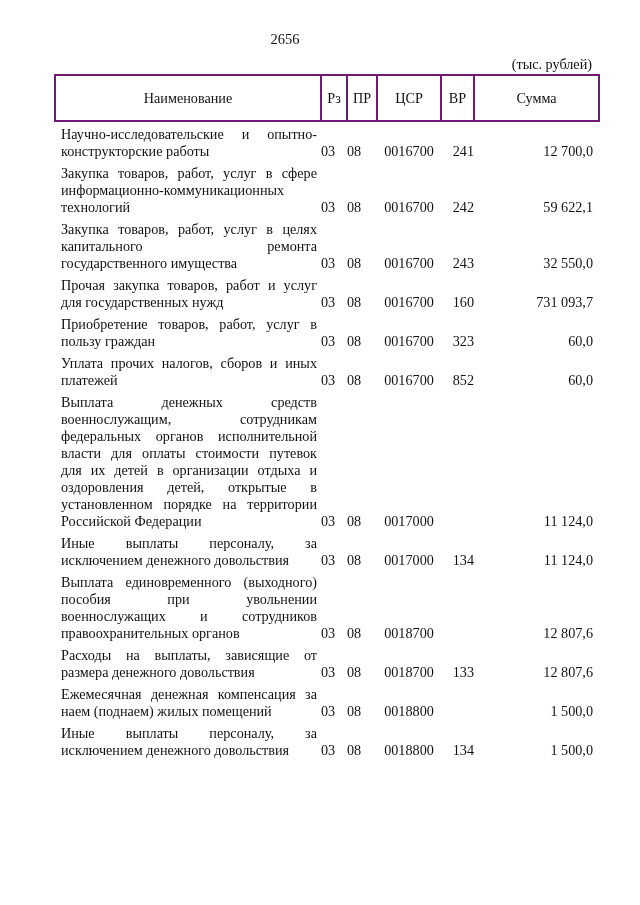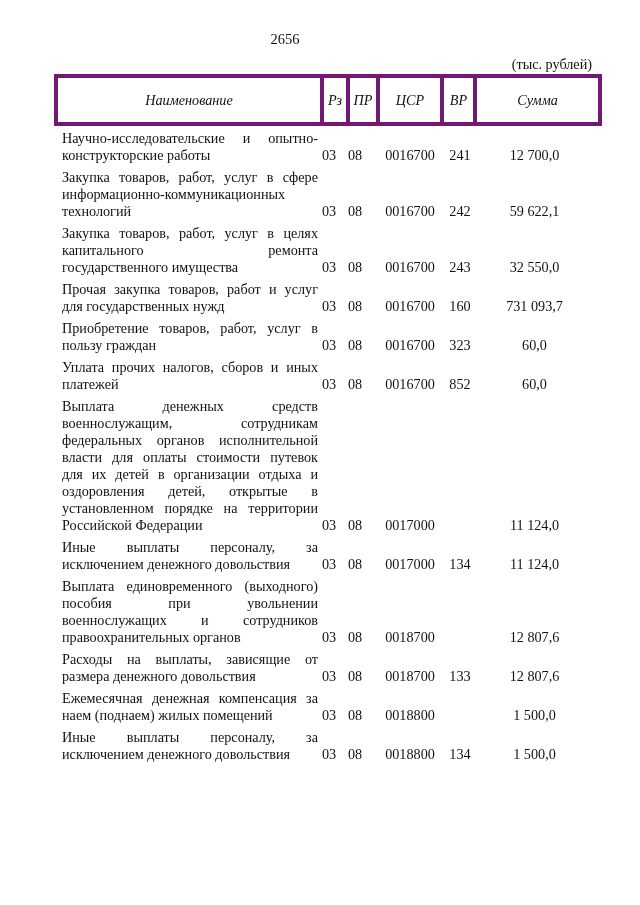--- a/index.html
+++ b/index.html
@@ -13,38 +13,38 @@
     text-align: center; font-size: 14.5px;
   }
   .units {
     position: absolute; top: 56px; right: 48px; font-size: 14.2px;
   }
   table.budget {
     position: absolute; top: 74px; left: 54px;
     border-collapse: collapse; table-layout: fixed; width: 544px;
   }
   table.budget th {
-    border: 4px solid #701a75; font-weight: normal; height: 44px;
-    padding: 0; text-align: center; vertical-align: middle; font-size: 14.2px; font-style: italic;
+    border: 2px solid #701a75; font-weight: normal; height: 44px;
+    padding: 0; text-align: center; vertical-align: middle; font-size: 14.2px;
   }
   table.budget td {
     padding: 0; vertical-align: bottom; line-height: 17px; font-size: 14.2px;
   }
   table.budget tbody tr td { padding-bottom: 5px; }
   table.budget tbody tr:first-child td { padding-top: 4px; margin-left: 28px; }
   td.name {
     padding-left: 6px !important; padding-right: 4px !important;
     text-align: justify; text-align-last: left;
   }
   td.name span.l { display: block; text-align: justify; text-align-last: justify; }
   td.name span.l.last { text-align-last: left; }
   td.rz, td.pr { text-align: left; }
   td.csr { text-align: center; }
-  td.vr { text-align: center; padding-left: 3px !important; }
-  td.sum { text-align: center; padding-right: 6px !important; }
+  td.vr { text-align: right; padding-left: 3px !important; }
+  td.sum { text-align: right; padding-right: 6px !important; }
 </style>
 </head>
 <body>
 
 <div class="page-number">2656</div>
 <div class="units">(тыс. рублей)</div>
 
 <table class="budget">
   <colgroup>
     <col style="width:266px">

